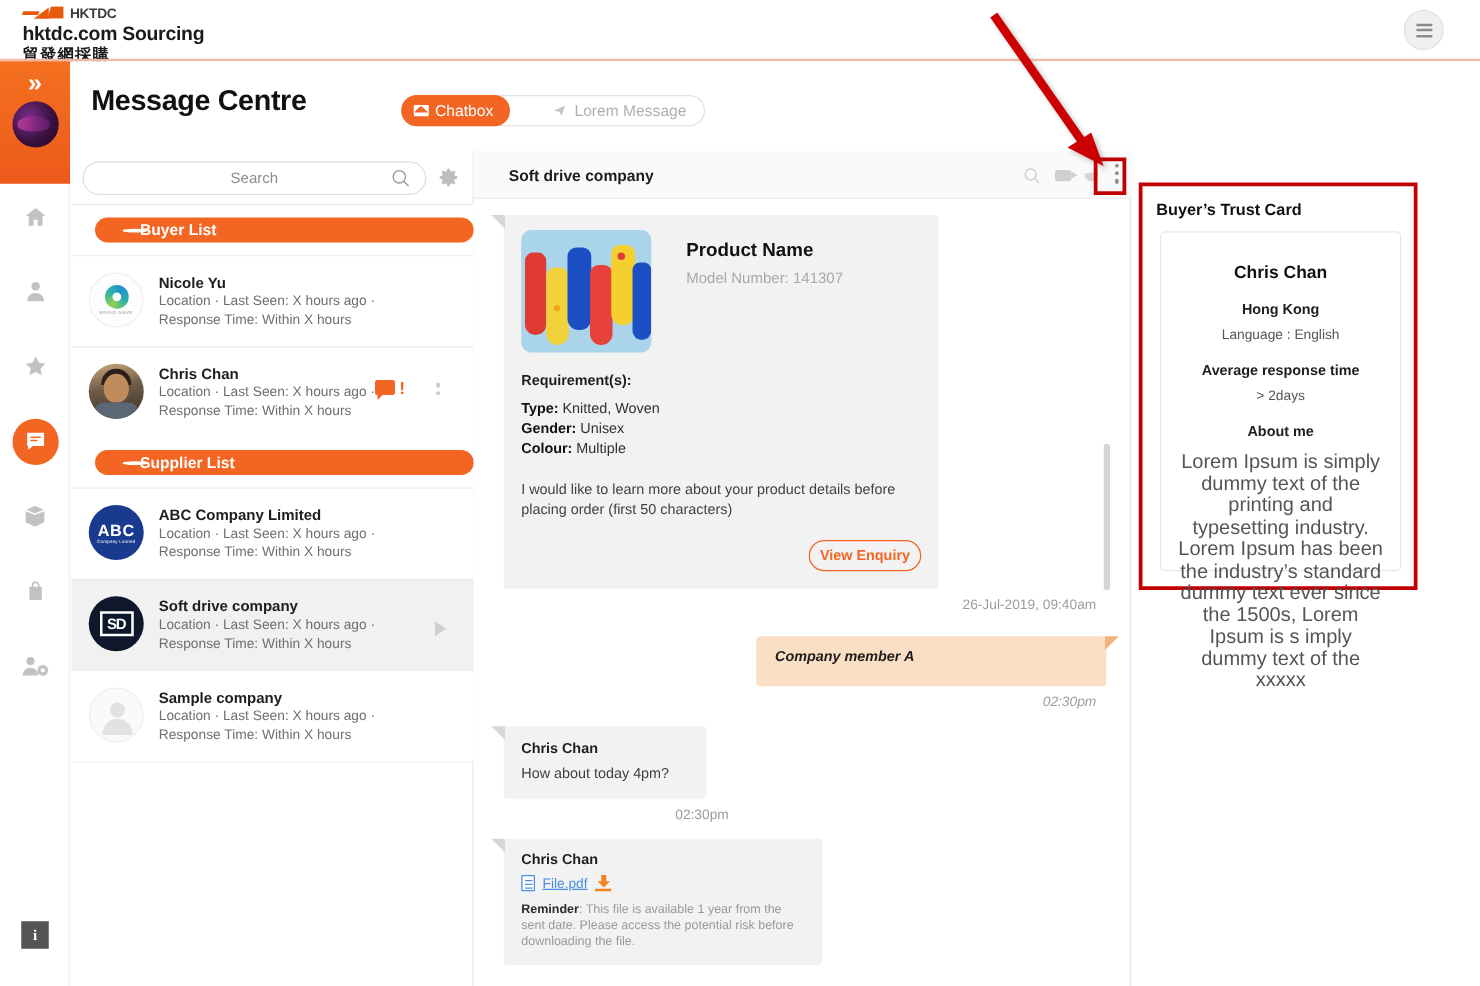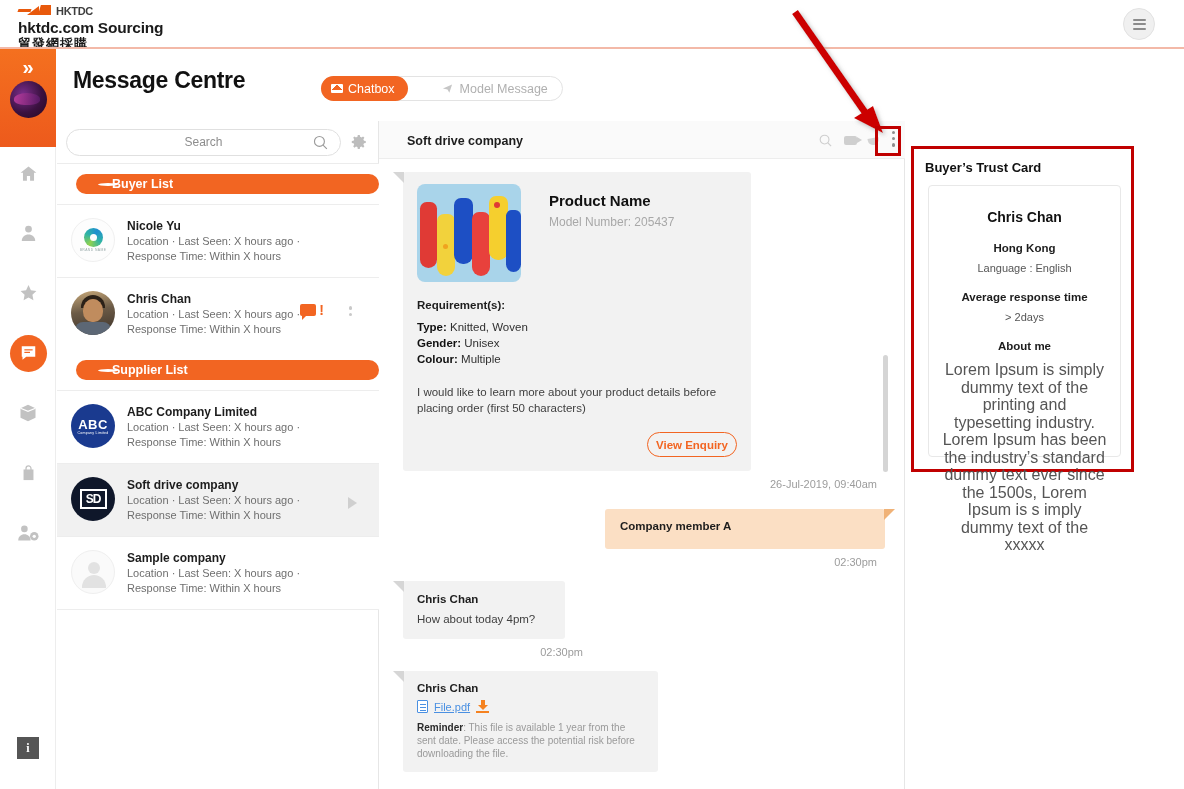--- a/index.html
+++ b/index.html
@@ -255,21 +255,21 @@
     <div class="page-title">Message Centre</div>
     <div class="seg">
       <div class="seg-pill">
         <span class="mail-ico"></span>
         <span>Chatbox</span>
       </div>
       <div class="seg-rest">
         <svg width="13" height="11" viewBox="0 0 24 24">
             <path d="M2 12 22 3l-6 18-4-7z" fill="#c6c6c6"></path>
           </svg>
-        <span>Model Message</span>
+        <span>Lorem Message</span>
       </div>
     </div>
   </div>
 
   <div class="list-panel">
     <div class="search-row">
       <div class="search-box">
         <span class="ph">Search</span>
         <svg class="mag" width="17" height="17" viewBox="0 0 24 24">
             <circle cx="10.5" cy="10.5" r="7" fill="none" stroke="#9a9a9a" stroke-width="1.6"></circle>
@@ -390,33 +390,33 @@
             <i class="fl" style="left:20px;top:30px;width:18px;height:62px;background:#f2d23c;"></i>
             <i class="fl" style="left:37px;top:14px;width:19px;height:66px;background:#1d4fc4;"></i>
             <i class="fl" style="left:55px;top:28px;width:18px;height:64px;background:#e8413c;"></i>
             <i class="fl" style="left:72px;top:12px;width:19px;height:64px;background:#f5cf2e;"></i>
             <i class="fl" style="left:89px;top:26px;width:15px;height:62px;background:#1d4fc4;"></i>
             <i class="fl" style="left:77px;top:18px;width:6px;height:6px;border-radius:50%;background:#e03a35;"></i>
             <i class="fl" style="left:26px;top:60px;width:5px;height:5px;border-radius:50%;background:#f0a31f;"></i>
           </div>
           <div class="prod-info">
             <div class="prod-name">Product Name</div>
-            <div class="prod-model">Model Number: 205437</div>
+            <div class="prod-model">Model Number: 141307</div>
           </div>
         </div>
         <div class="req-h">Requirement(s):</div>
         <div class="req-l"><b>Type:</b><span> Knitted, Woven</span></div>
         <div class="req-l" style="margin-top:1px;"><b>Gender:</b><span> Unisex</span></div>
         <div class="req-l" style="margin-top:1px;"><b>Colour:</b><span> Multiple</span></div>
         <div class="req-p">I would like to learn more about your product details before placing order (first 50 characters)</div>
         <div class="view-enq">View Enquiry</div>
       </div>
       <div class="time">26-Jul-2019, 09:40am</div>
 
-      <div style="margin-top:19px;">
+      <div style="margin-top:19px;font-style:italic;">
         <div class="bubble-r">
           <div class="sender">Company member A</div>
         </div>
         <div class="time">02:30pm</div>
       </div>
 
       <div style="margin-top:13px;">
         <div class="bubble-l" style="max-width:162px;">
           <div class="sender">Chris Chan</div>
           <div class="mtext">How about today 4pm?</div>

